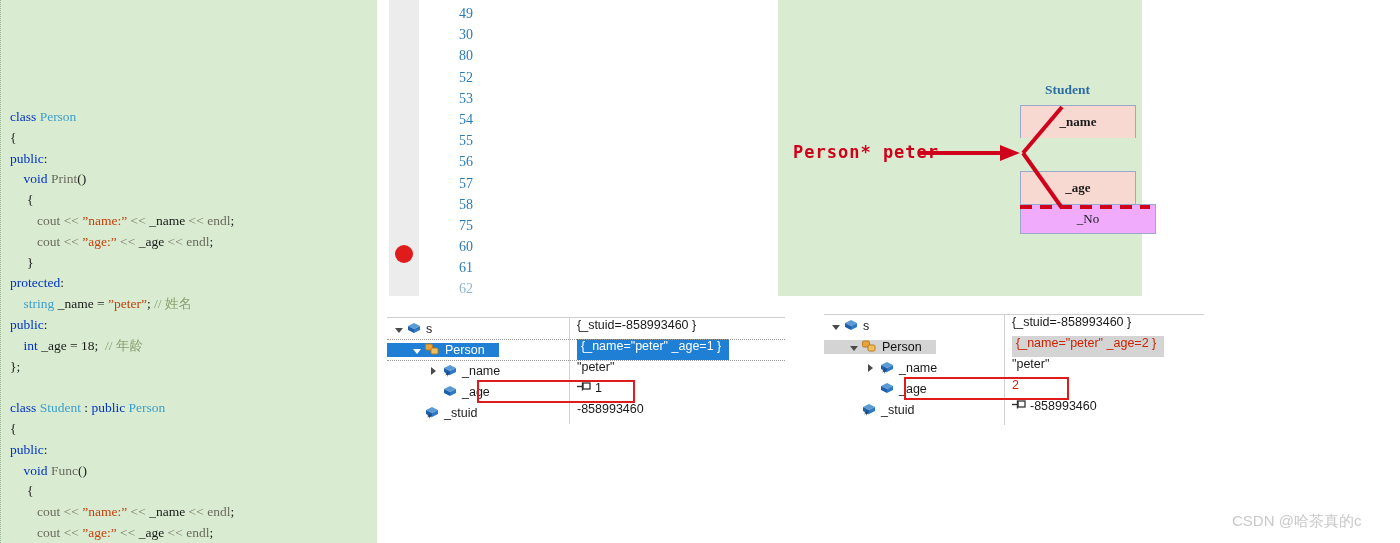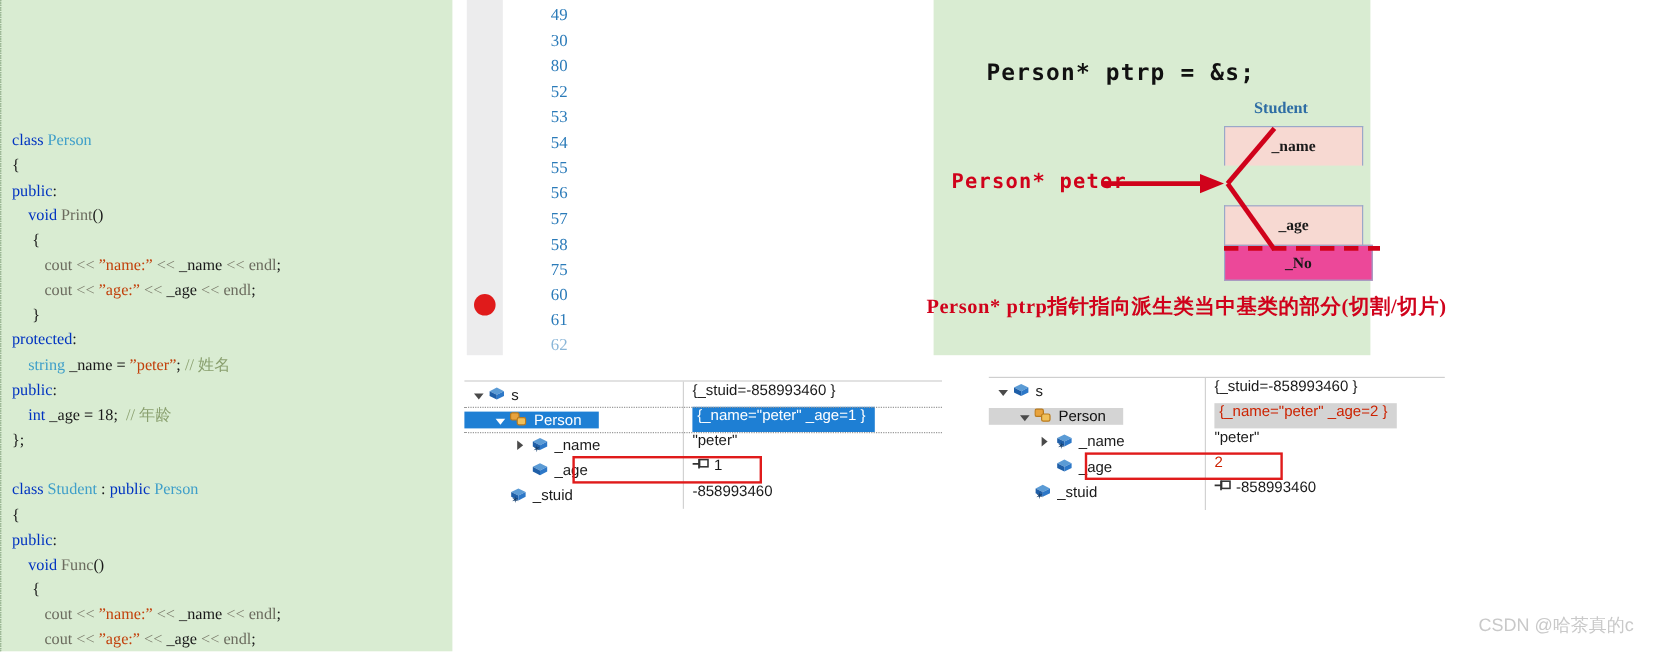--- a/index.html
+++ b/index.html
@@ -82,23 +82,23 @@
     background:#f7d9d2;border:1px solid #9aa8c9;border-bottom:none;
     color:#1a1a1a;font-weight:bold;font-size:13px;
     font-family:"Liberation Serif", serif;
     display:flex;align-items:center;justify-content:center;
     box-sizing:border-box;
   }
   #box-name{top:105px;}
   #box-sex{top:138px;}
   #box-age{top:171px;}
   #box-no{
-    position:absolute;left:1020px;top:204px;width:124px;height:30px;
-    background:#ec4899;border:1px solid #9aa8c9;
-    color:#1a1a1a;font-weight:bold;font-size:13px;
+    position:absolute;left:1020px;top:204px;width:136px;height:30px;
+    background:#f0abfc;border:1px solid #9aa8c9;
+    color:#1a1a1a;font-weight:normal;font-size:13px;
     font-family:"Liberation Serif", serif;
     display:flex;align-items:center;justify-content:center;
     box-sizing:border-box;
   }
   #ptr-label{
     position:absolute;left:793px;top:142px;
     color:#d0021b;font-weight:bold;font-size:17px;
     font-family:"DejaVu Sans Mono", monospace;letter-spacing:1px;
   }
   #svg-arrow{position:absolute;left:770px;top:90px;width:640px;height:150px;}
@@ -191,42 +191,40 @@
       <div>55</div>
       <div>56</div>
       <div>57</div>
       <div>58</div>
       <div>75</div>
       <div>60</div>
       <div>61</div>
       <div style="opacity: 0.55;">62</div>
     </div>
 
-  <div id="ann-code">Person* ptrp = &amp;s;</div>
 
   <div id="diagram-label">Student</div>
 
   <div class="objbox" id="box-name">_name</div>
   <div class="objbox" id="box-age">_age</div>
   <div id="box-no">_No</div>
 
   <svg id="svg-arrow">
 
     <line x1="148" y1="63" x2="230" y2="63" stroke="#d0021b" stroke-width="4"></line>
     <polygon points="230,55 250,63 230,71" fill="#d0021b"></polygon>
 
     <line x1="253" y1="63" x2="292" y2="17" stroke="#d0021b" stroke-width="4"></line>
     <line x1="253" y1="63" x2="292" y2="118" stroke="#d0021b" stroke-width="4"></line>
 
     <line x1="250" y1="117" x2="380" y2="117" stroke="#d0021b" stroke-width="4" stroke-dasharray="12,8"></line>
   </svg>
 
   <div id="ptr-label">Person* peter</div>
 
-  <div id="bottom-note">Person* ptrp指针指向派生类当中基类的部分(切割/切片)</div>
 
   <div class="watch" id="watch-left">
     <div class="vdiv" style="left:182px;"></div>
     <div class="rows">
         <div class="wrow">
           <div class="namecell" style="padding-left: 8px;">
             <span style="width: 12px; display: inline-block;"><span class="tri-open"></span></span>
             <span style="margin-right: 5px; display: inline-flex;">
               <svg width="14" height="13" viewBox="0 0 14 13">
                 <polygon points="7,1 13,4 7,7 1,4" fill="#5b9bd5"></polygon>

